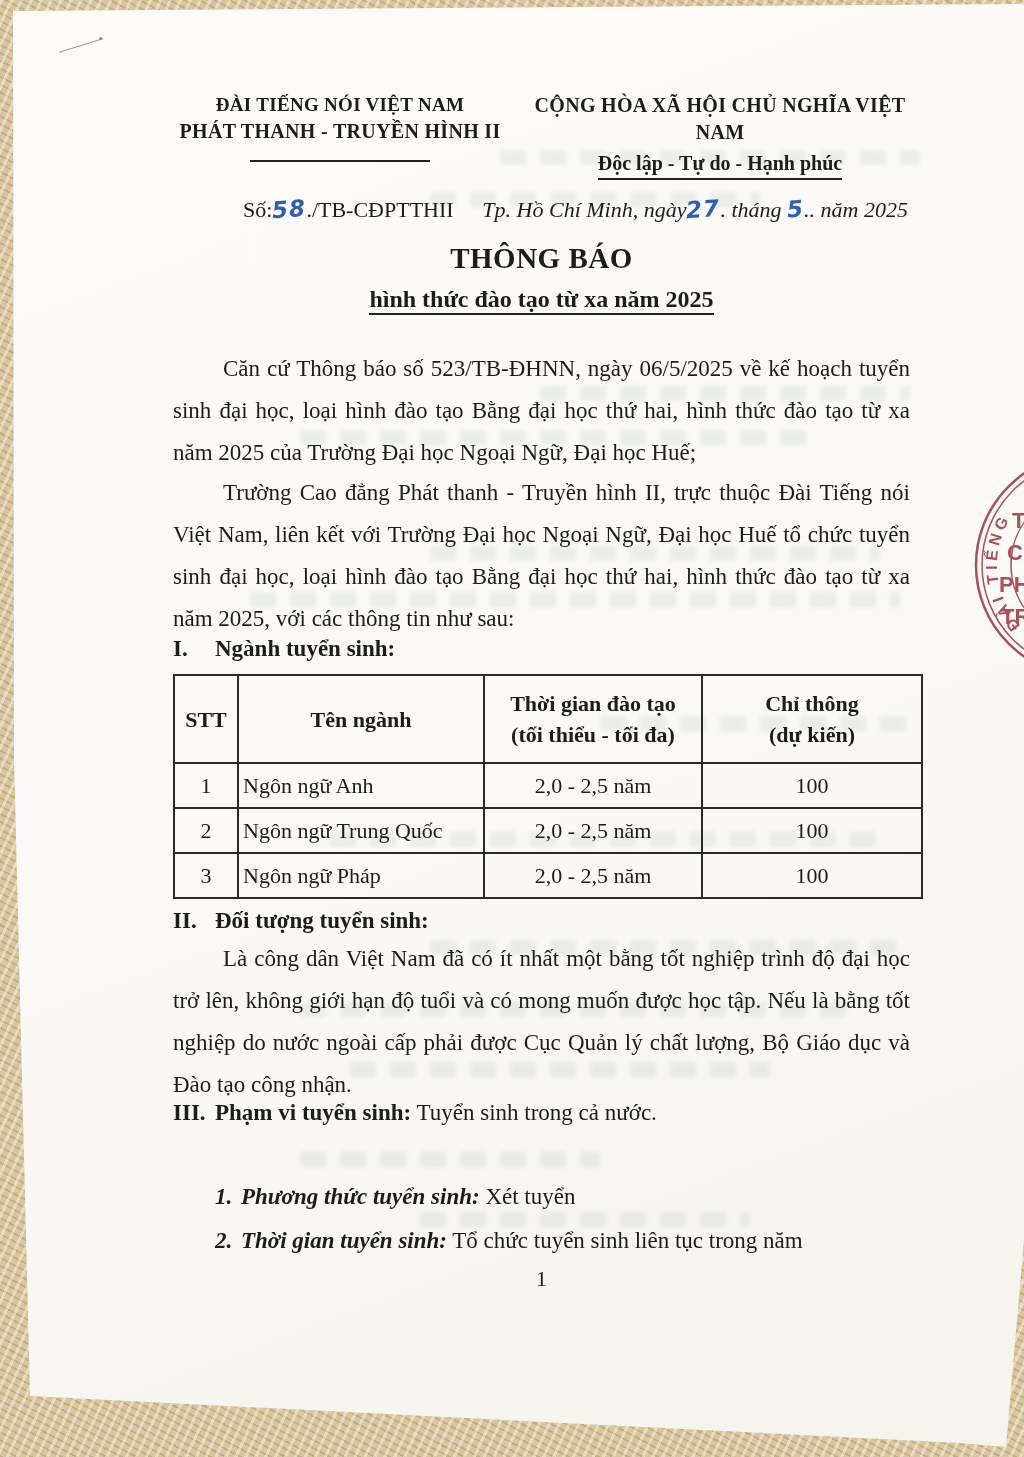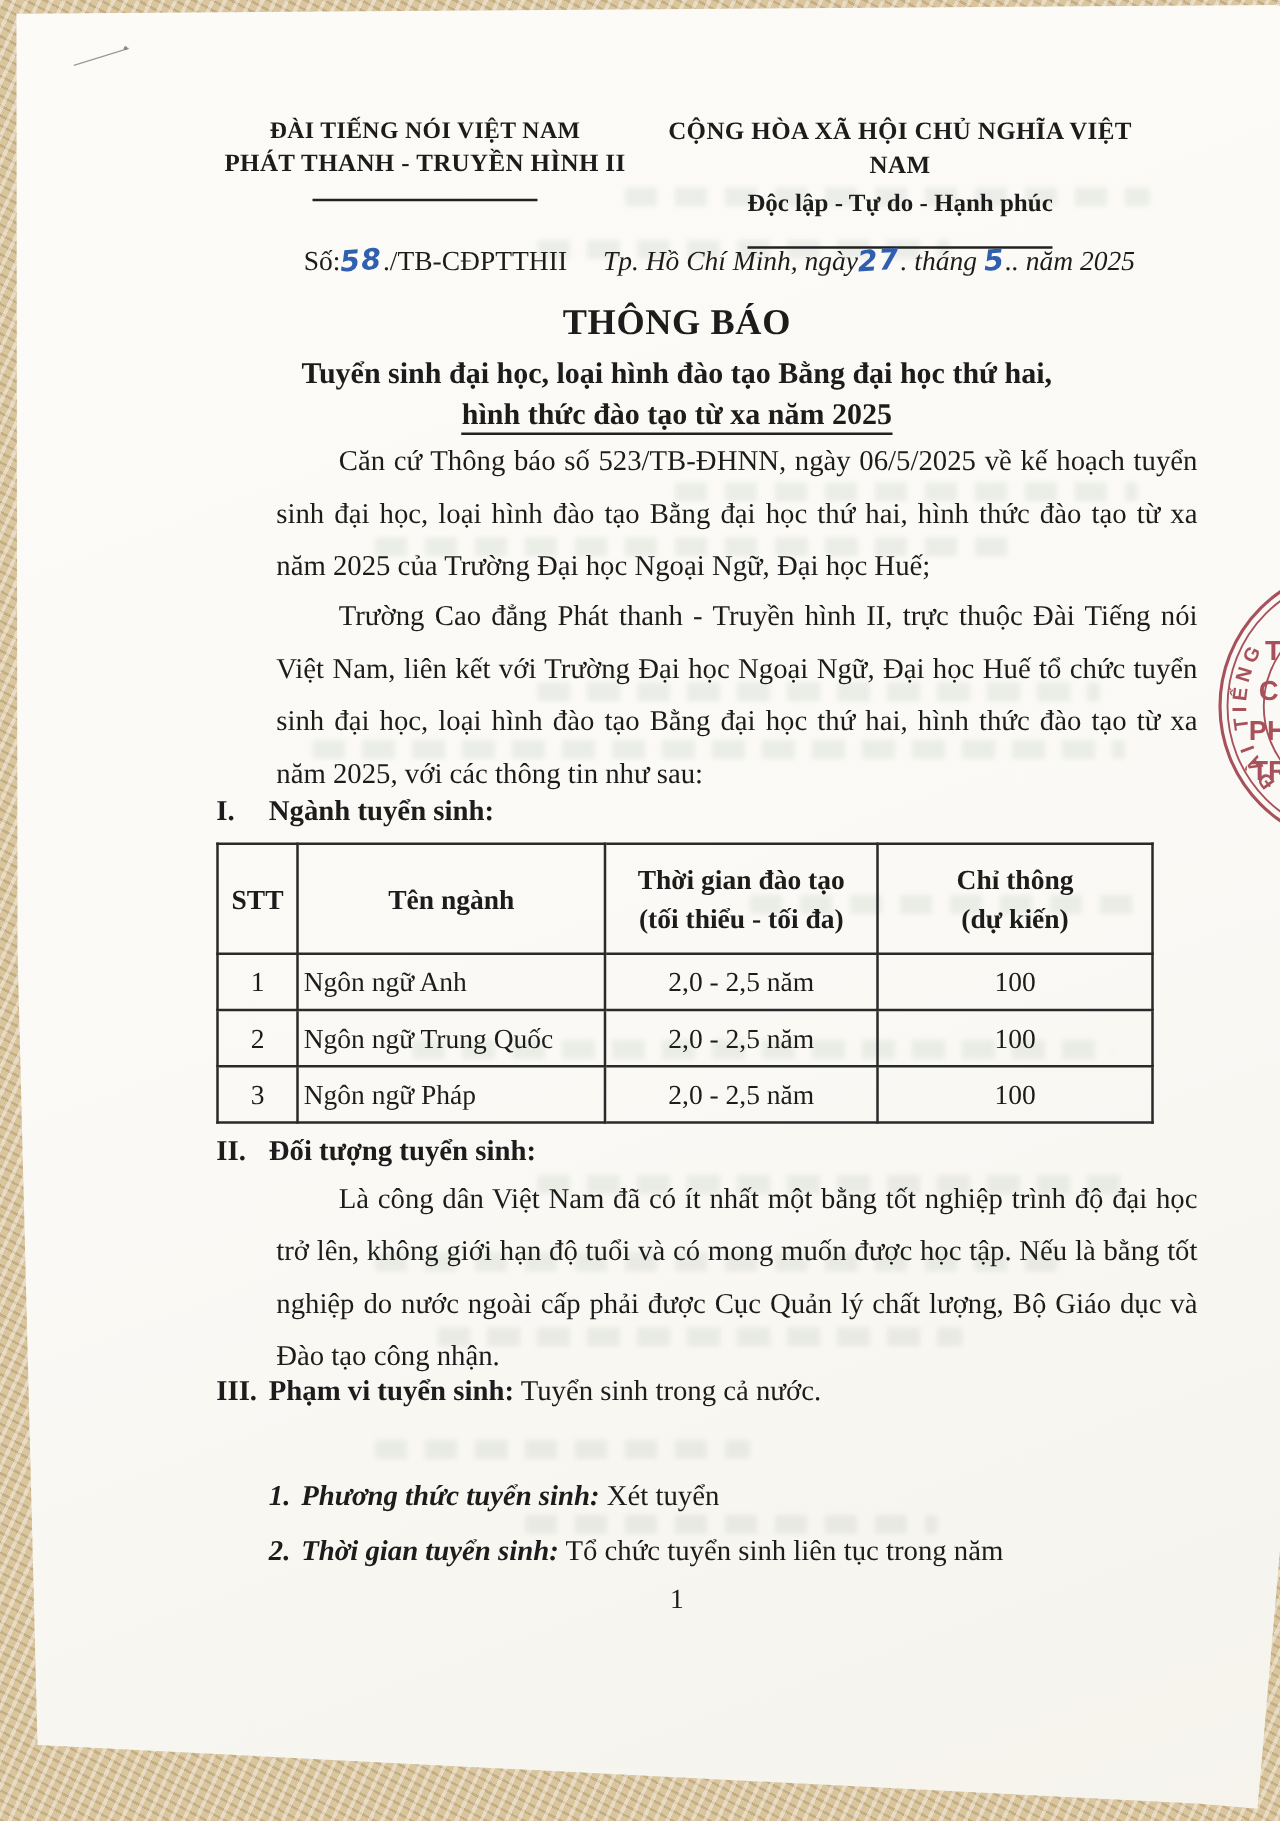--- a/index.html
+++ b/index.html
@@ -21,32 +21,32 @@
   .content{position:absolute;inset:0;}
   .abs{position:absolute;}
   
   .hdr{left:160px;top:92px;width:760px;display:flex;}
   .hdr-left{width:360px;text-align:center;line-height:26px;}
   .hdr-right{width:400px;text-align:center;line-height:27px;}
   .hl1{font-size:19px;font-weight:bold;letter-spacing:.3px;}
   .hl2{font-size:20px;font-weight:bold;letter-spacing:.3px;}
   .rule{display:inline-block;border-bottom:2px solid #222;}
   .rule-left{width:180px;margin-top:3px;}
-  .motto{font-size:20px;font-weight:bold;display:inline-block;border-bottom:2px solid #222;padding-bottom:20px;}
+  .motto{font-size:20px;font-weight:bold;display:inline-block;border-bottom:2px solid #222;padding-bottom:1px;}
   
   .meta{left:173px;top:196px;width:737px;display:flex;font-size:22px;}
   .docnum{width:300px;padding-left:70px;box-sizing:border-box;}
   .dateline{flex:1;text-align:right;font-style:italic;padding-right:2px;}
   .hand{font-family:"DejaVu Sans",sans-serif;color:#2f5fae;font-weight:bold;font-style:italic;font-size:23px;letter-spacing:1px;display:inline-block;transform:rotate(-4deg);}
   
   .title{left:173px;top:242px;width:737px;text-align:center;font-size:29px;font-weight:bold;letter-spacing:.5px;}
   .subtitle{left:143px;top:283px;width:797px;text-align:center;font-size:24px;font-weight:bold;line-height:33px;}
   .subtitle .u{border-bottom:2px solid #222;padding-bottom:1px;}
   
-  .para{left:173px;width:737px;font-size:23px;line-height:42px;text-align:justify;text-indent:50px;margin-left:48px;}
+  .para{left:173px;width:737px;font-size:23px;line-height:42px;text-align:justify;text-indent:50px;}
   .sec{left:173px;width:737px;font-size:23px;font-weight:bold;}
   .sec .numeral{display:inline-block;min-width:42px;}
   .sec .plain{font-weight:normal;}
   .item{left:215px;width:695px;font-size:23px;}
   .item .inum{font-style:italic;font-weight:bold;display:inline-block;min-width:26px;}
   .item .ilabel{font-style:italic;font-weight:bold;}
   
   table.tb{position:absolute;left:173px;top:674px;width:748px;border-collapse:collapse;table-layout:fixed;font-size:22px;}
   .tb th,.tb td{border:2px solid #2a2a2a;text-align:center;vertical-align:middle;padding:0;}
   .tb th{height:86px;font-size:22px;line-height:31px;}
@@ -102,21 +102,20 @@
       </div>
     </div>
 
     <div class="abs meta">
       <div class="docnum"><span>Số:</span><span class="hand">58</span><span>./TB-CĐPTTHII</span></div>
       <div class="dateline"><span>Tp. Hồ Chí Minh, ngày</span><span class="hand">27</span><span>. tháng </span><span class="hand">5</span><span>.. năm 2025</span></div>
     </div>
 
     <div class="abs title">THÔNG BÁO</div>
     <div class="abs subtitle">
-      <div>Tuyển sinh đại học, loại hình đào tạo Bằng đại học thứ hai,</div>
       <div><span class="u">hình thức đào tạo từ xa năm 2025</span></div>
     </div>
 
     <div class="abs para" style="top:348px">Căn cứ Thông báo số 523/TB-ĐHNN, ngày 06/5/2025 về kế hoạch tuyển sinh đại học, loại hình đào tạo Bằng đại học thứ hai, hình thức đào tạo từ xa năm 2025 của Trường Đại học Ngoại Ngữ, Đại học Huế;</div>
     <div class="abs para" style="top:472px">Trường Cao đẳng Phát thanh - Truyền hình II, trực thuộc Đài Tiếng nói Việt Nam, liên kết với Trường Đại học Ngoại Ngữ, Đại học Huế tổ chức tuyển sinh đại học, loại hình đào tạo Bằng đại học thứ hai, hình thức đào tạo từ xa năm 2025, với các thông tin như sau:</div>
 
     <div class="abs sec" style="top:636px"><span class="numeral">I.</span><span>Ngành tuyển sinh:</span></div>
 
     <table class="tb">
       <colgroup>

